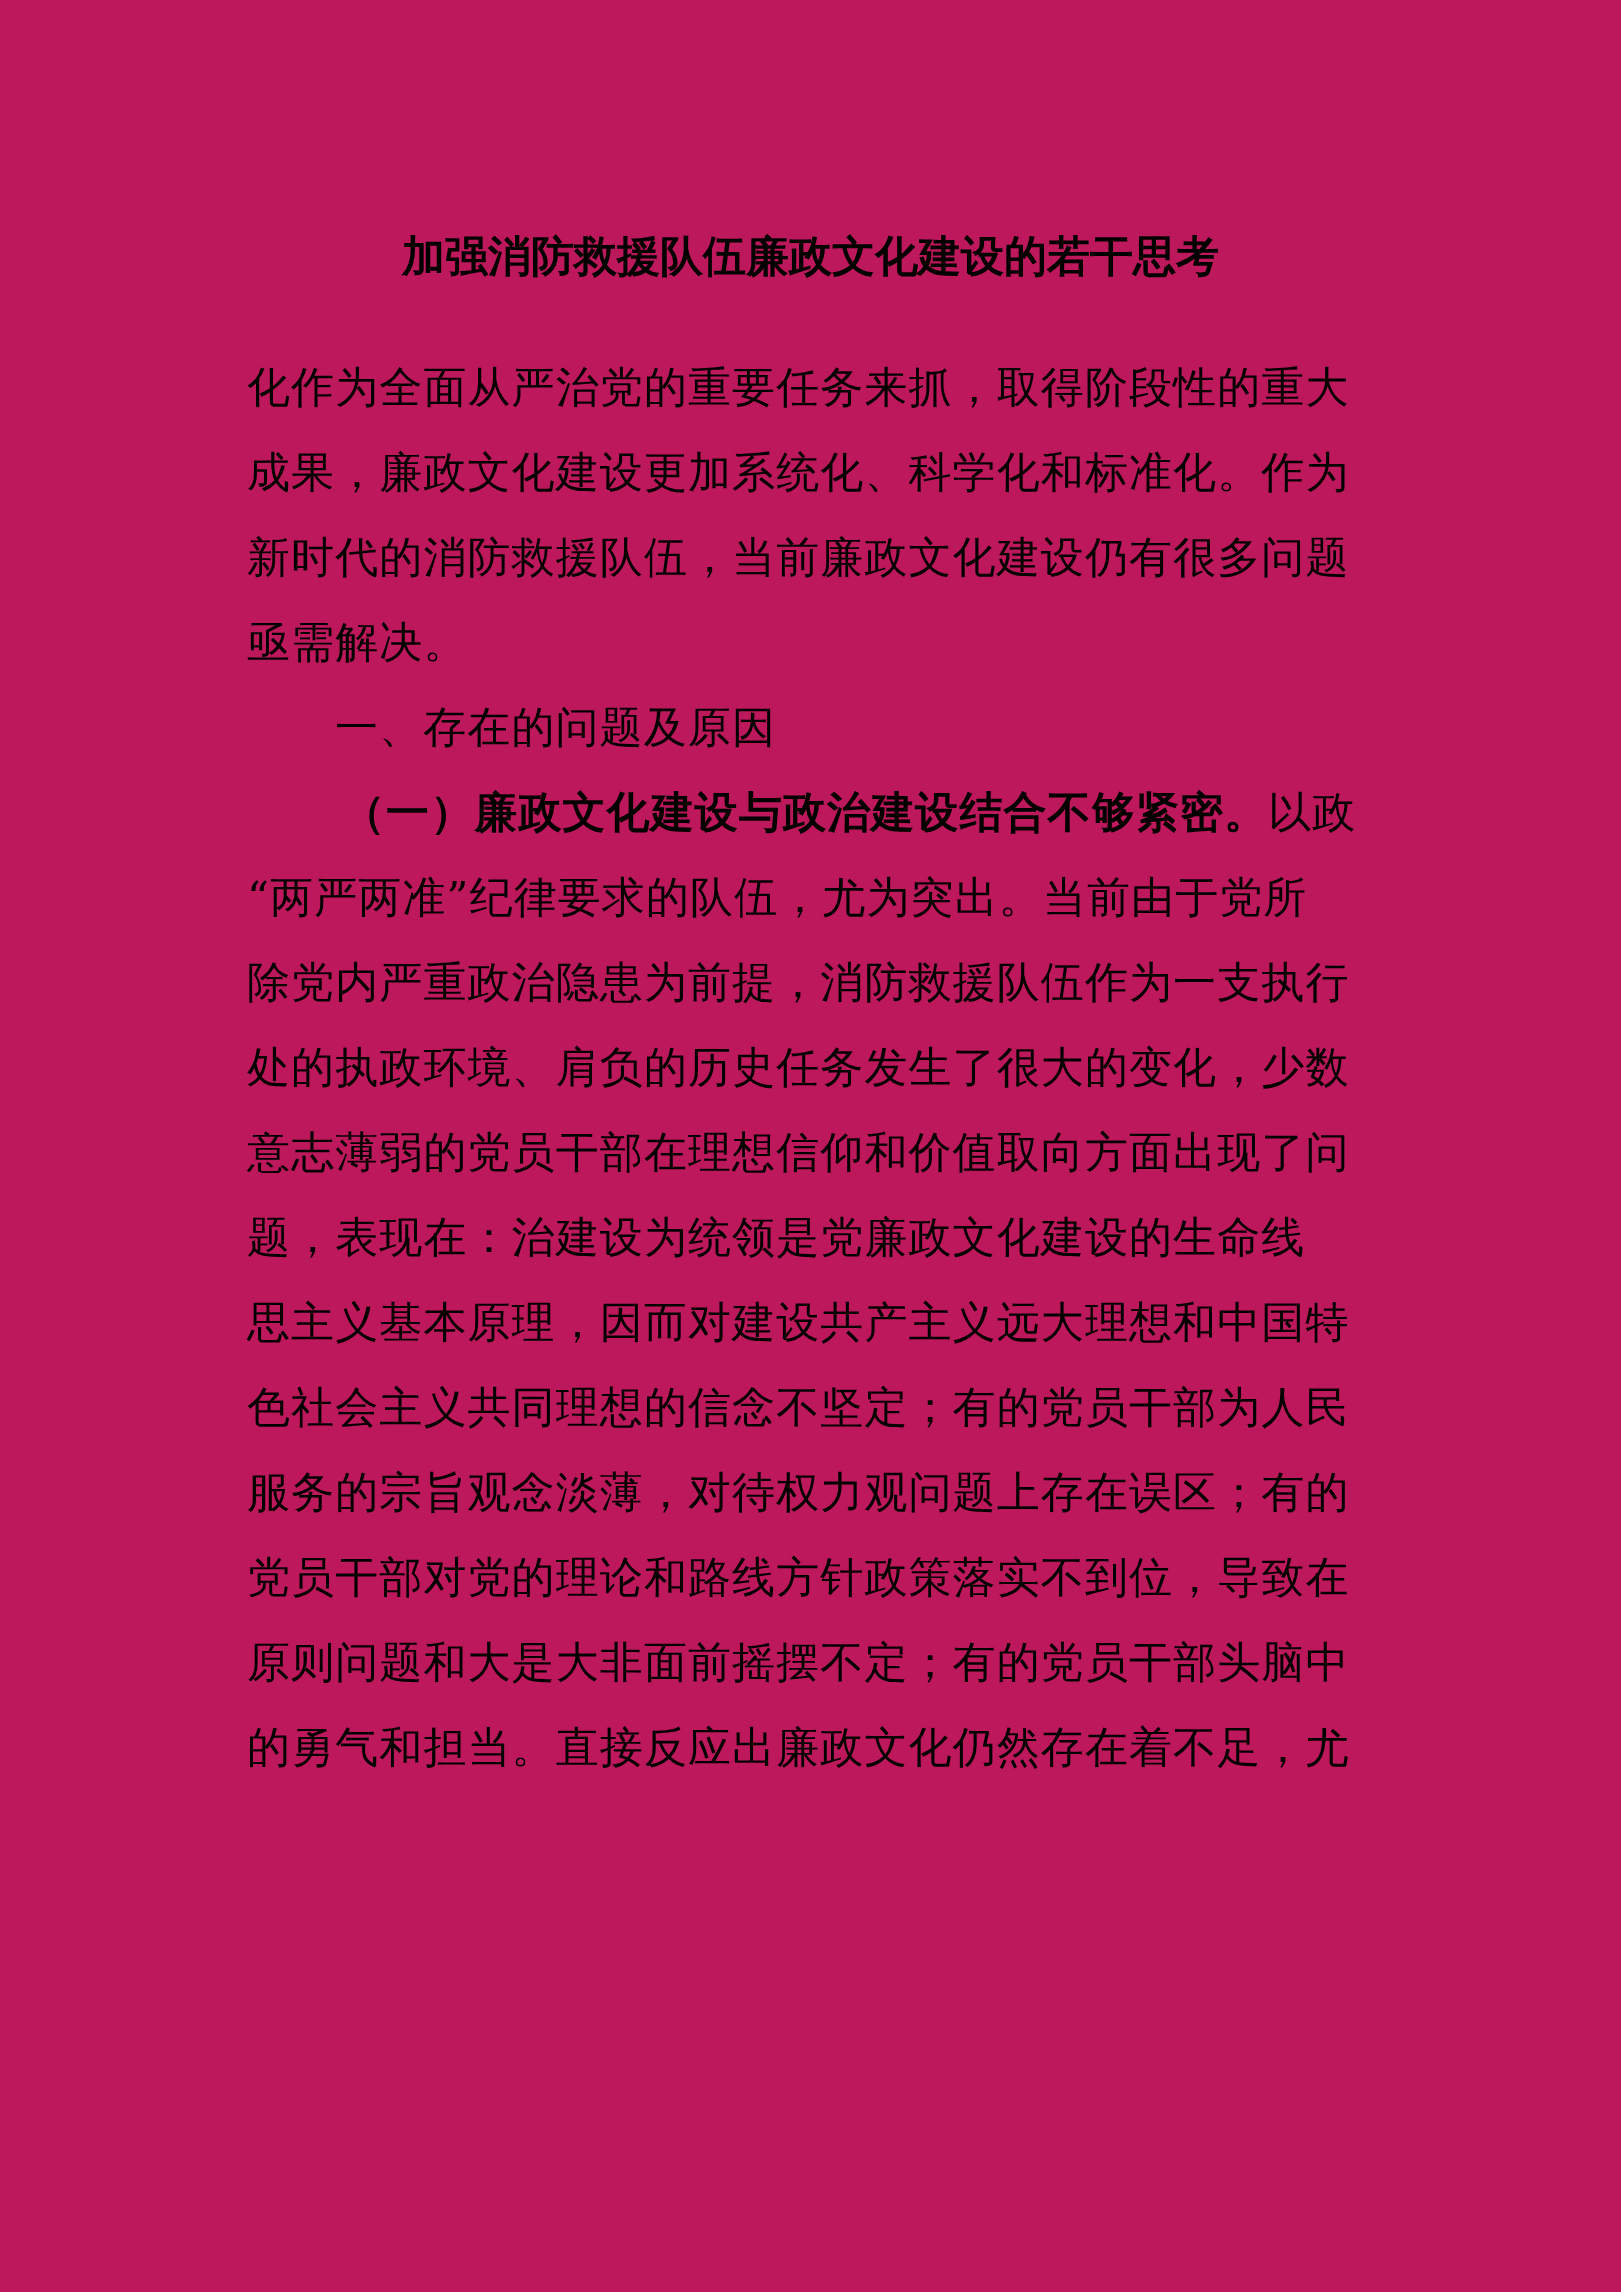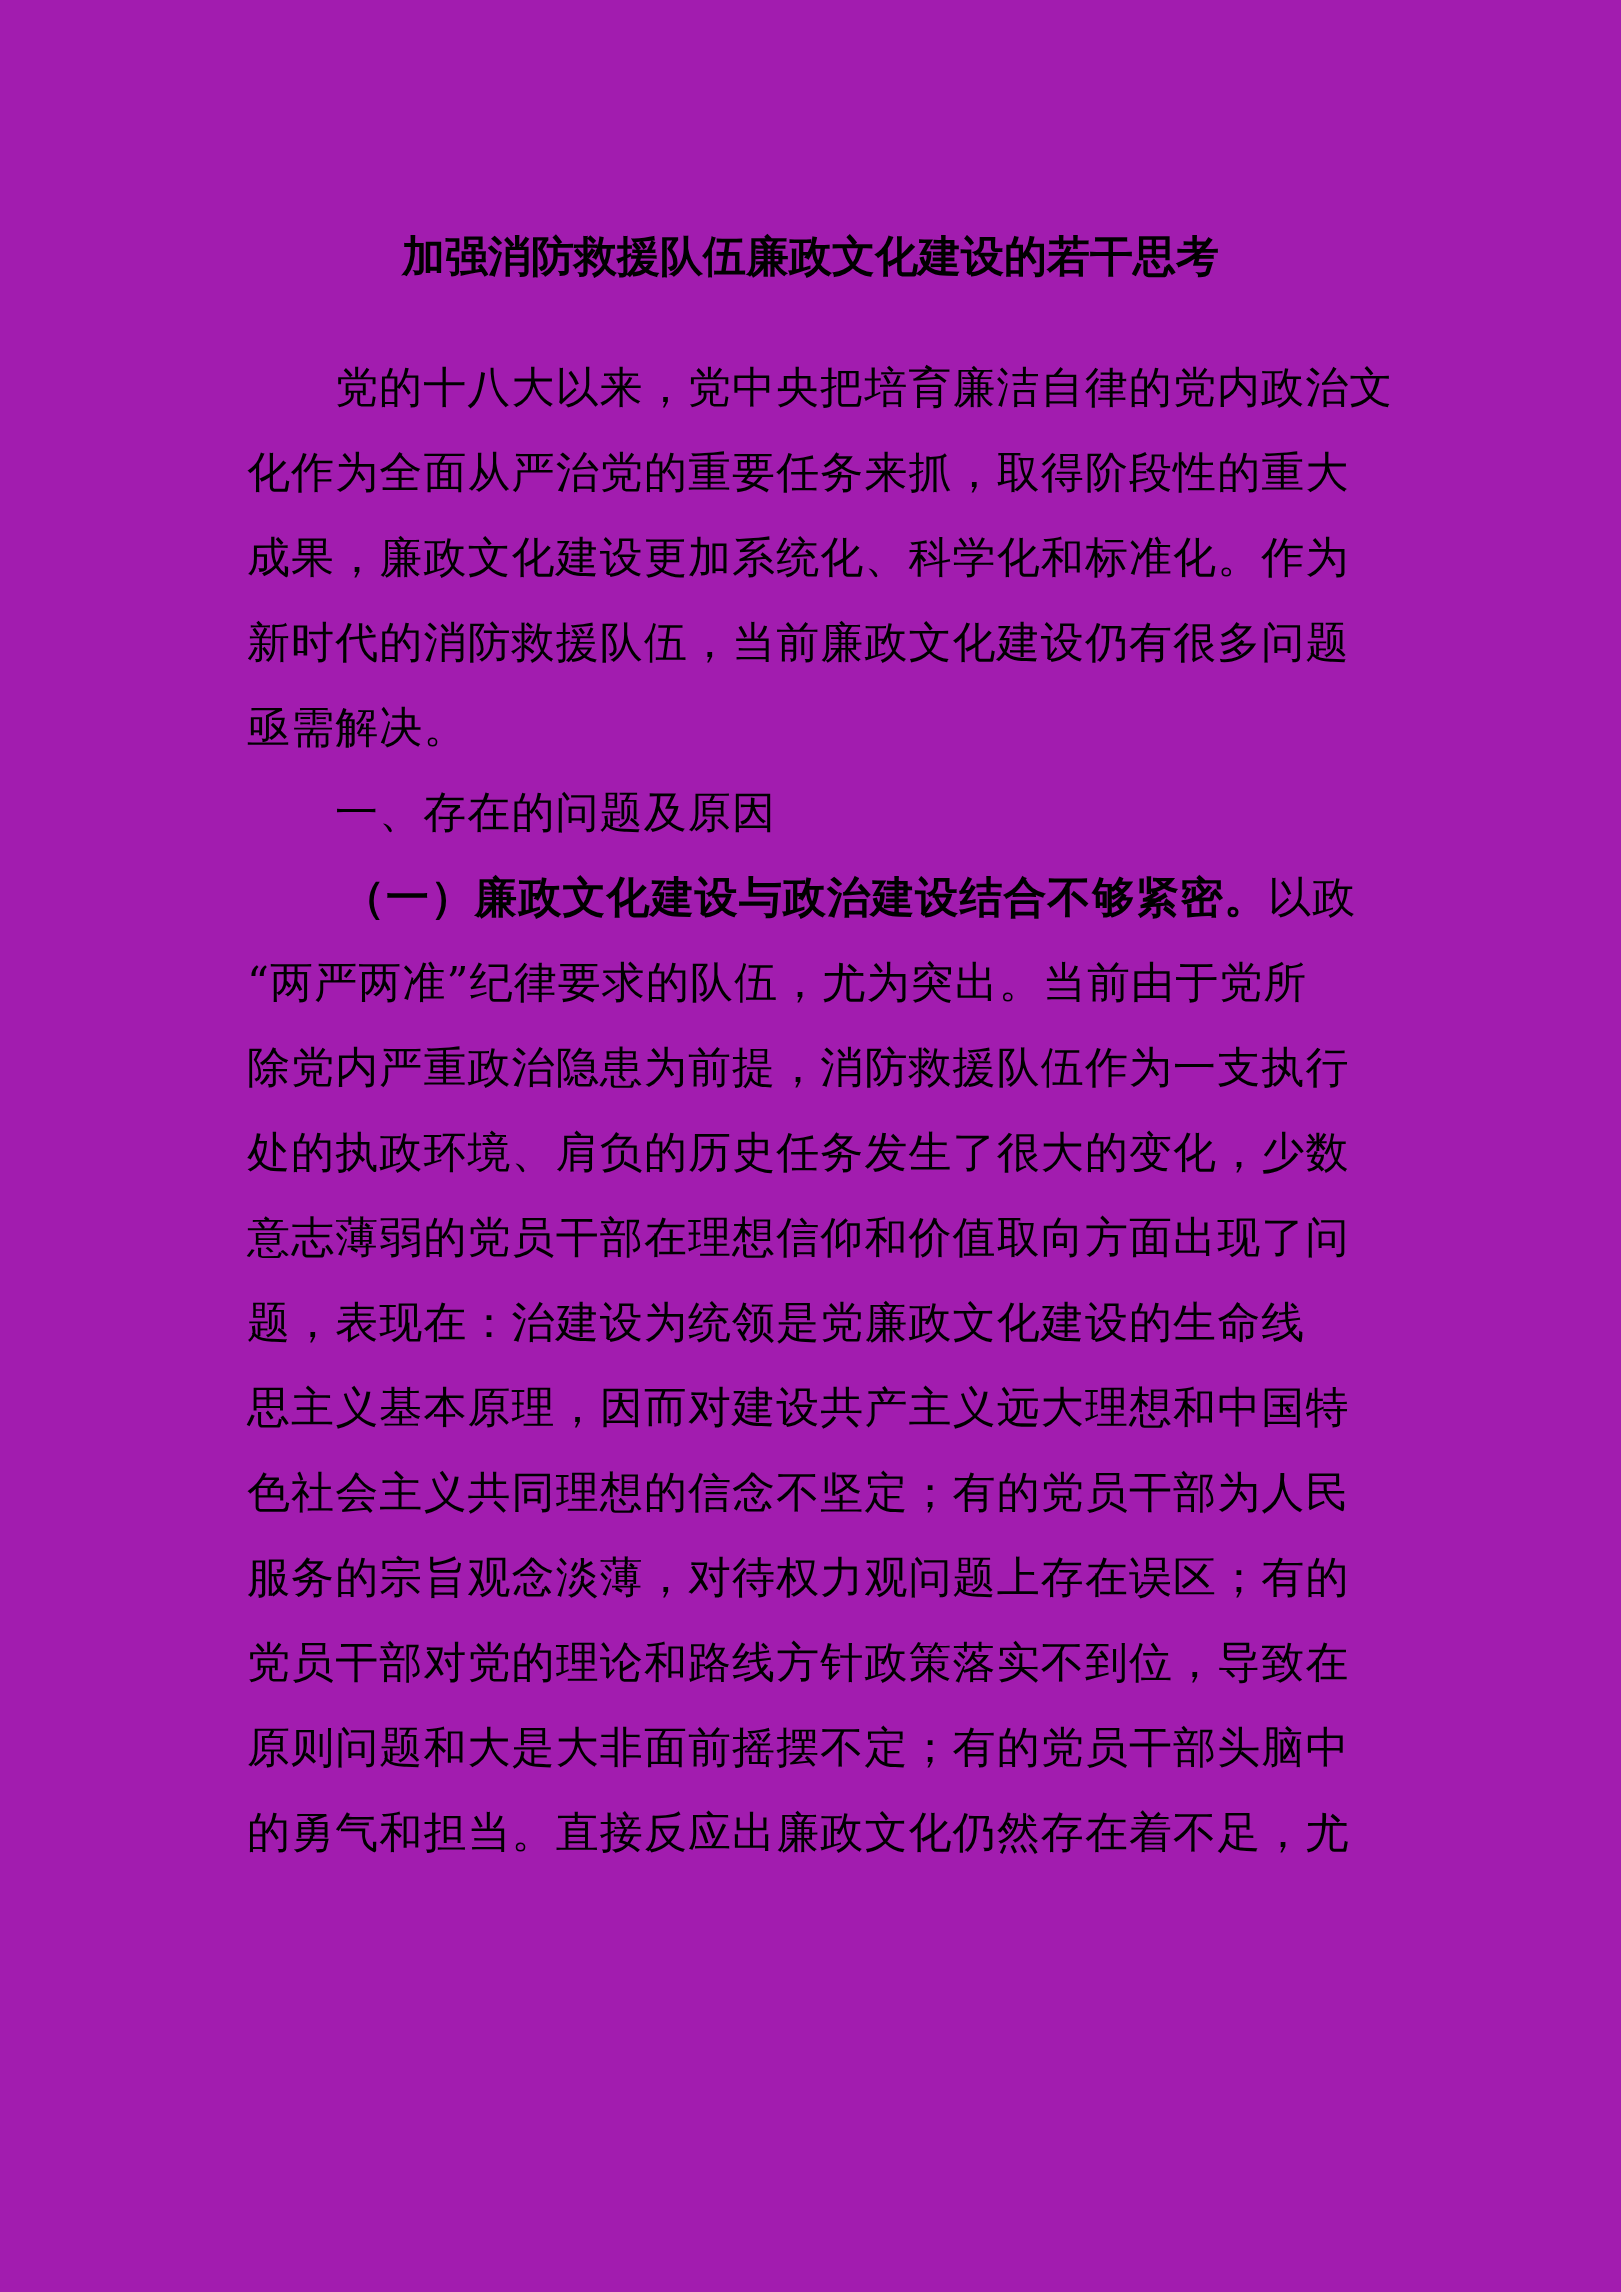--- a/index.html
+++ b/index.html
@@ -13,21 +13,21 @@
     position: relative;
     overflow: hidden;
     color: #000000;
   }
   .page {
     position: absolute;
     left: 0;
     top: 0;
     width: 1621px;
     height: 2293px;
-    background: #a21caf;
+    background: #be185d;
   }
   .title {
     position: absolute;
     left: 0;
     width: 1621px;
     top: 227px;
     text-align: center;
     font-family: "DejaVu Sans", "Liberation Sans", sans-serif;
     font-weight: bold;
     font-size: 43px;
@@ -65,21 +65,20 @@
 </style>
 </head>
 <body>
 
 <div class="page">
 
   <h1 class="title">加强消防救援队伍廉政文化建设的若干思考</h1>
 
   <div class="body">
 
-    <p class="line indent">党的十八大以来，党中央把培育廉洁自律的党内政治文</p>
     <p class="line">化作为全面从严治党的重要任务来抓，取得阶段性的重大</p>
     <p class="line">成果，廉政文化建设更加系统化、科学化和标准化。作为</p>
     <p class="line">新时代的消防救援队伍，当前廉政文化建设仍有很多问题</p>
     <p class="line">亟需解决。</p>
 
     <p class="line indent heading">一、存在的问题及原因</p>
 
     <p class="line sub-indent"><span class="bold-run">（一）廉政文化建设与政治建设结合不够紧密。</span><span>以政</span></p>
 
     <p class="line">“两严两准”纪律要求的队伍，尤为突出。当前由于党所</p>

